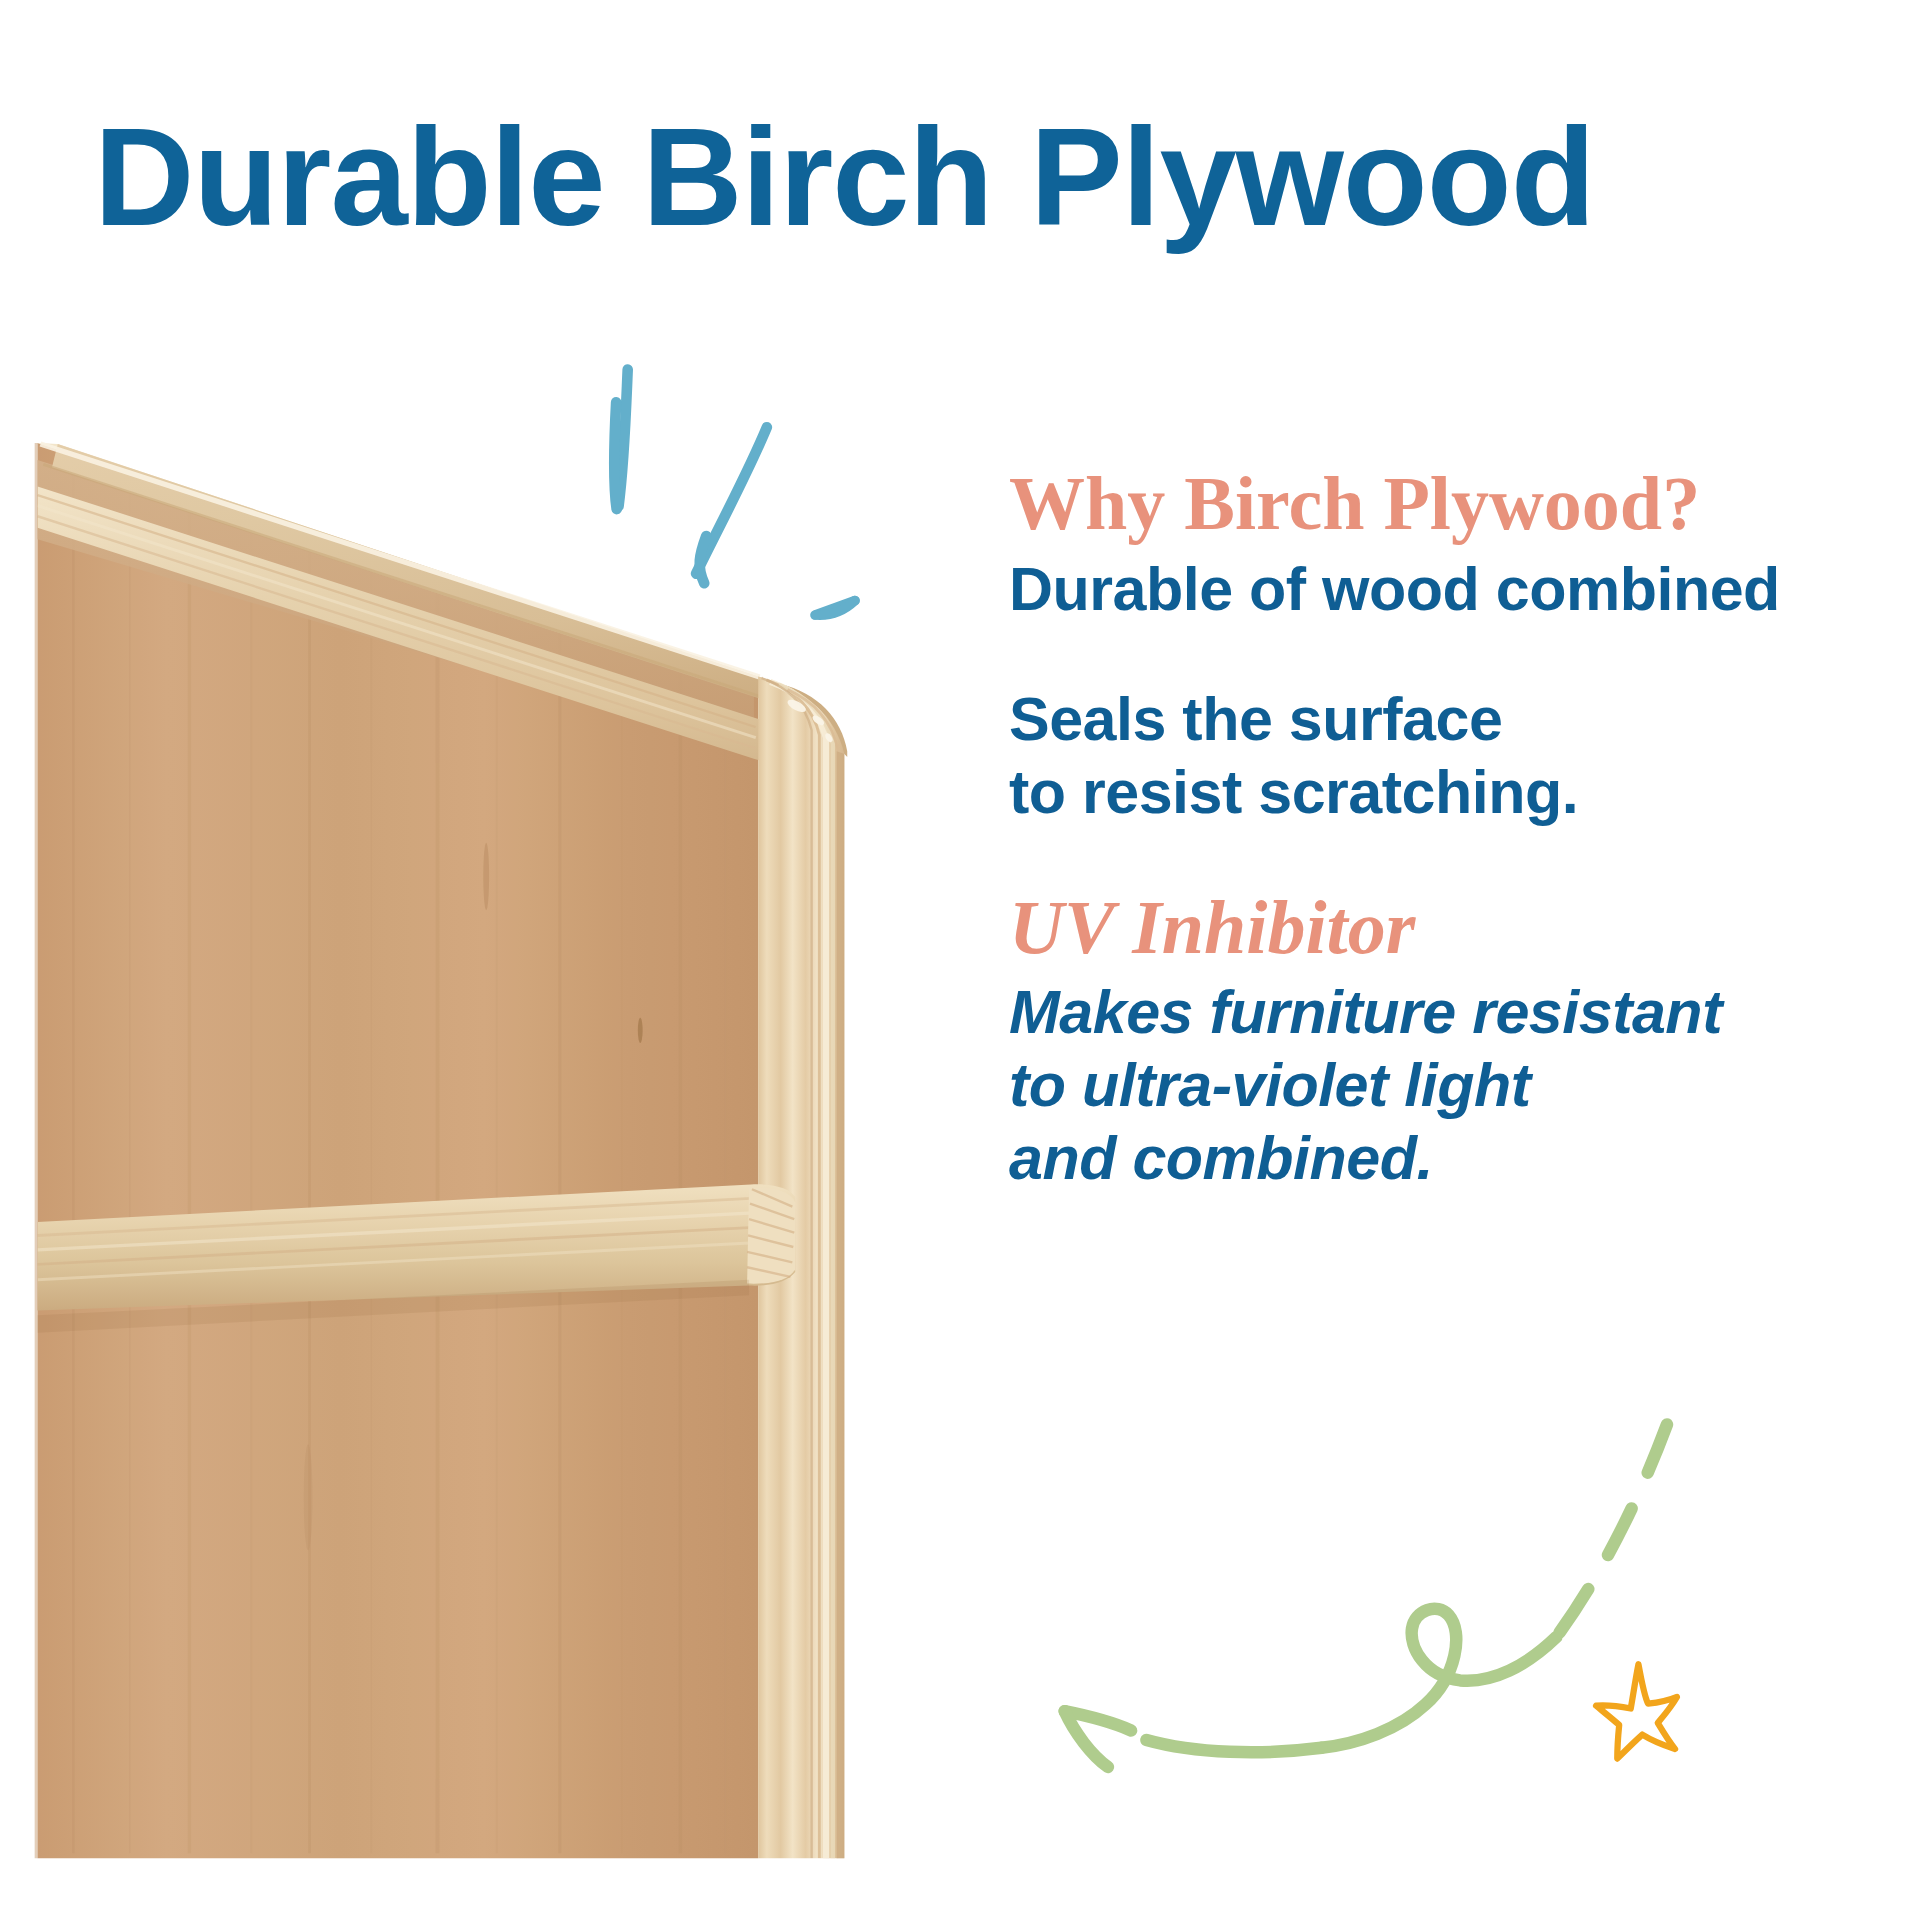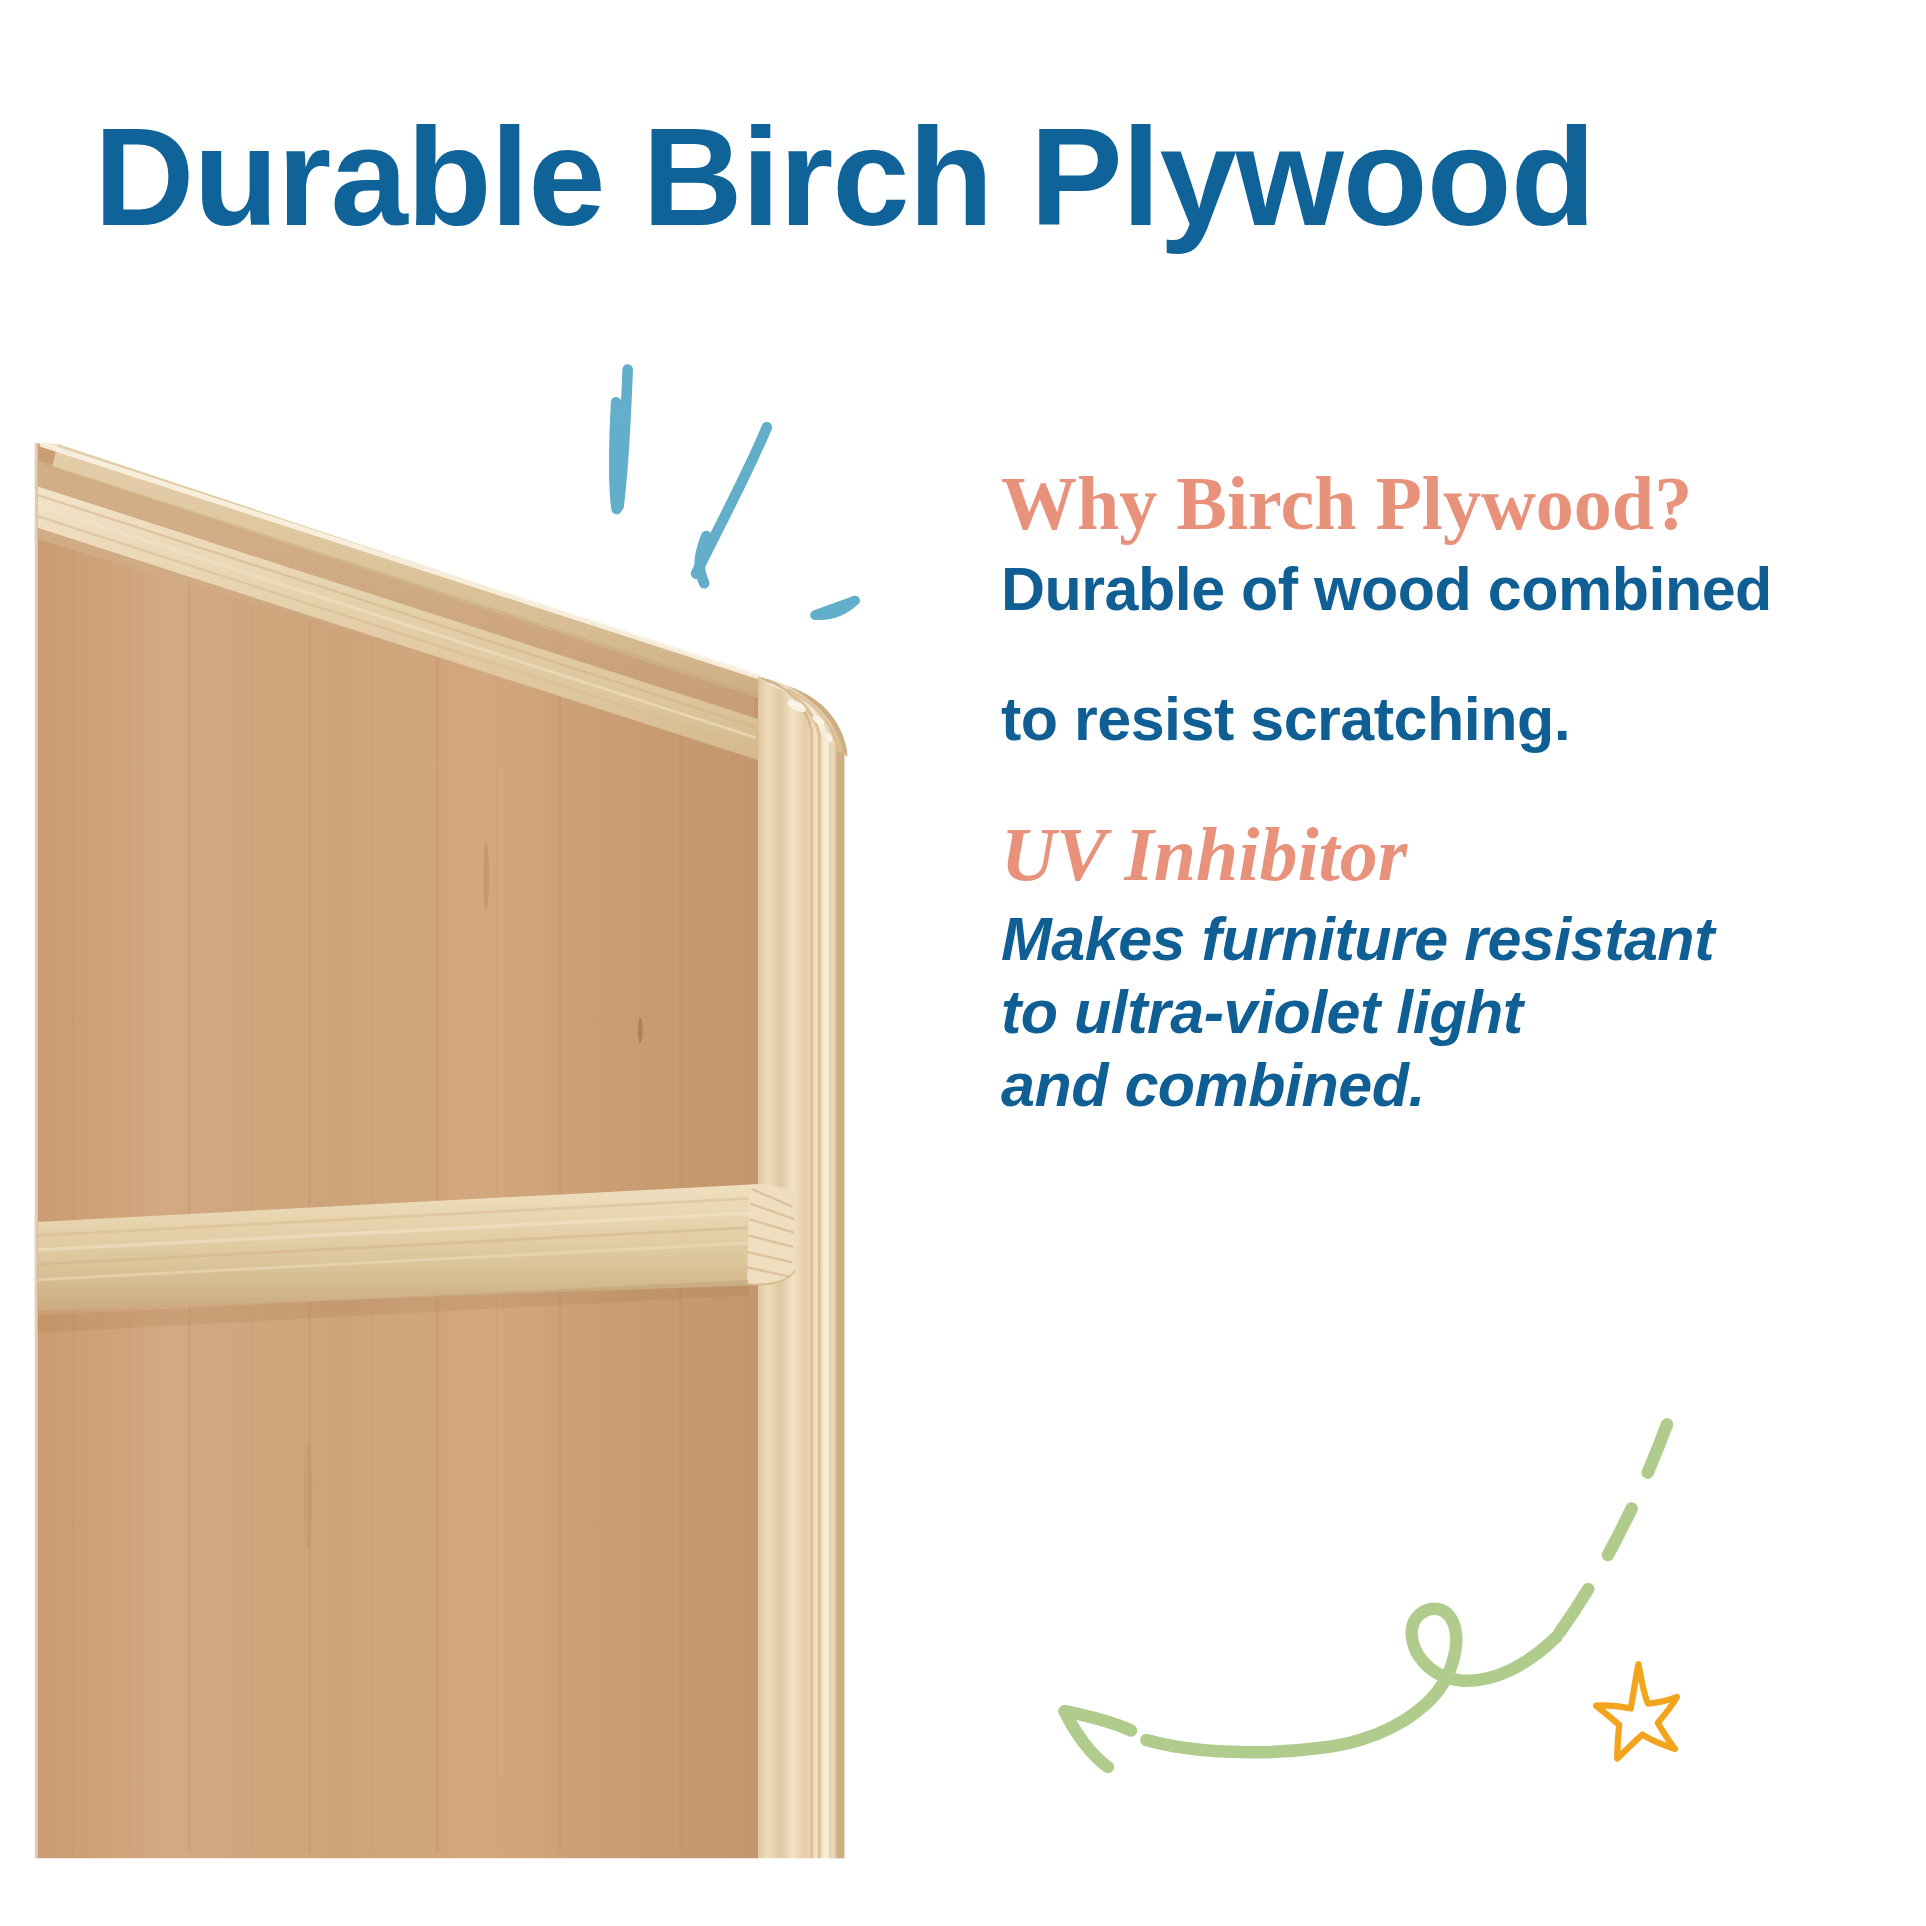--- a/index.html
+++ b/index.html
@@ -41,21 +41,21 @@
   }
   #photo svg { display: block; }
 
   
   #copy {
     position: absolute;
     left: 1001px;
     top: 462px;
     width: 847px;
   }
-  .blk { margin-bottom: 57px; }
+  .blk { margin-bottom: 57px; margin-left: 8px; }
   .blk:last-child { margin-bottom: 0; font-style: italic; }
   .head {
     font-family: "Liberation Serif", serif;
     font-weight: bold;
     font-size: 76px;
     line-height: 82px;
     color: #E8927C;
     letter-spacing: 0px;
     white-space: nowrap;
   }
@@ -236,20 +236,21 @@
 
     <div class="blk">
       <div class="head">Why Birch Plywood?</div>
       <div class="body">
         <div>Durable of wood combined</div>
       </div>
     </div>
 
     <div class="blk">
       <div class="body">
+        <div>Seals the surface</div>
         <div>to resist scratching.</div>
       </div>
     </div>
 
     <div class="blk">
       <div class="head">UV Inhibitor</div>
       <div class="body">
         <div>Makes furniture resistant</div>
         <div>to ultra-violet light</div>
         <div>and combined.</div>

